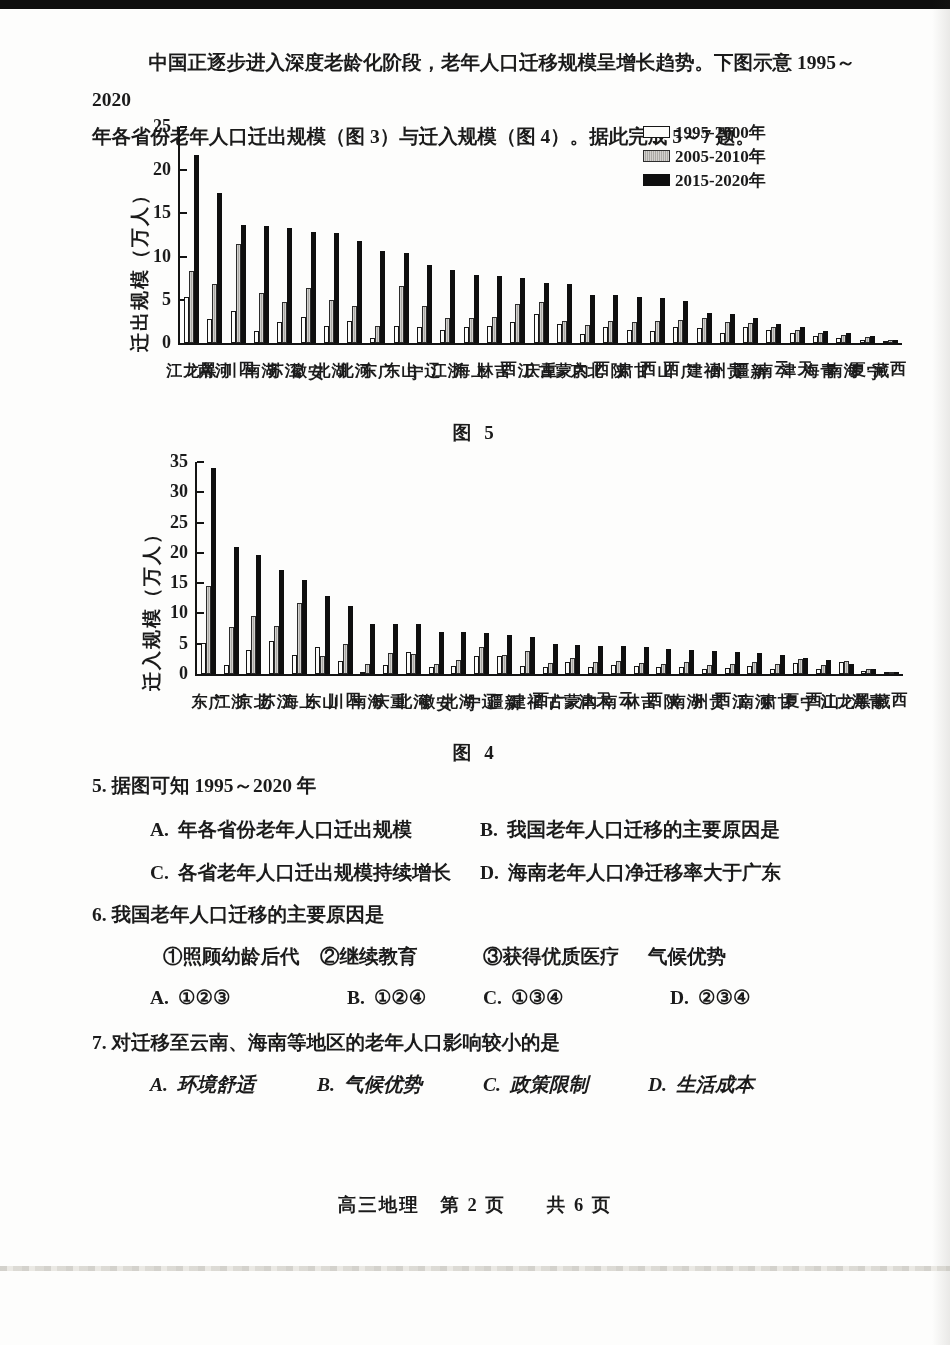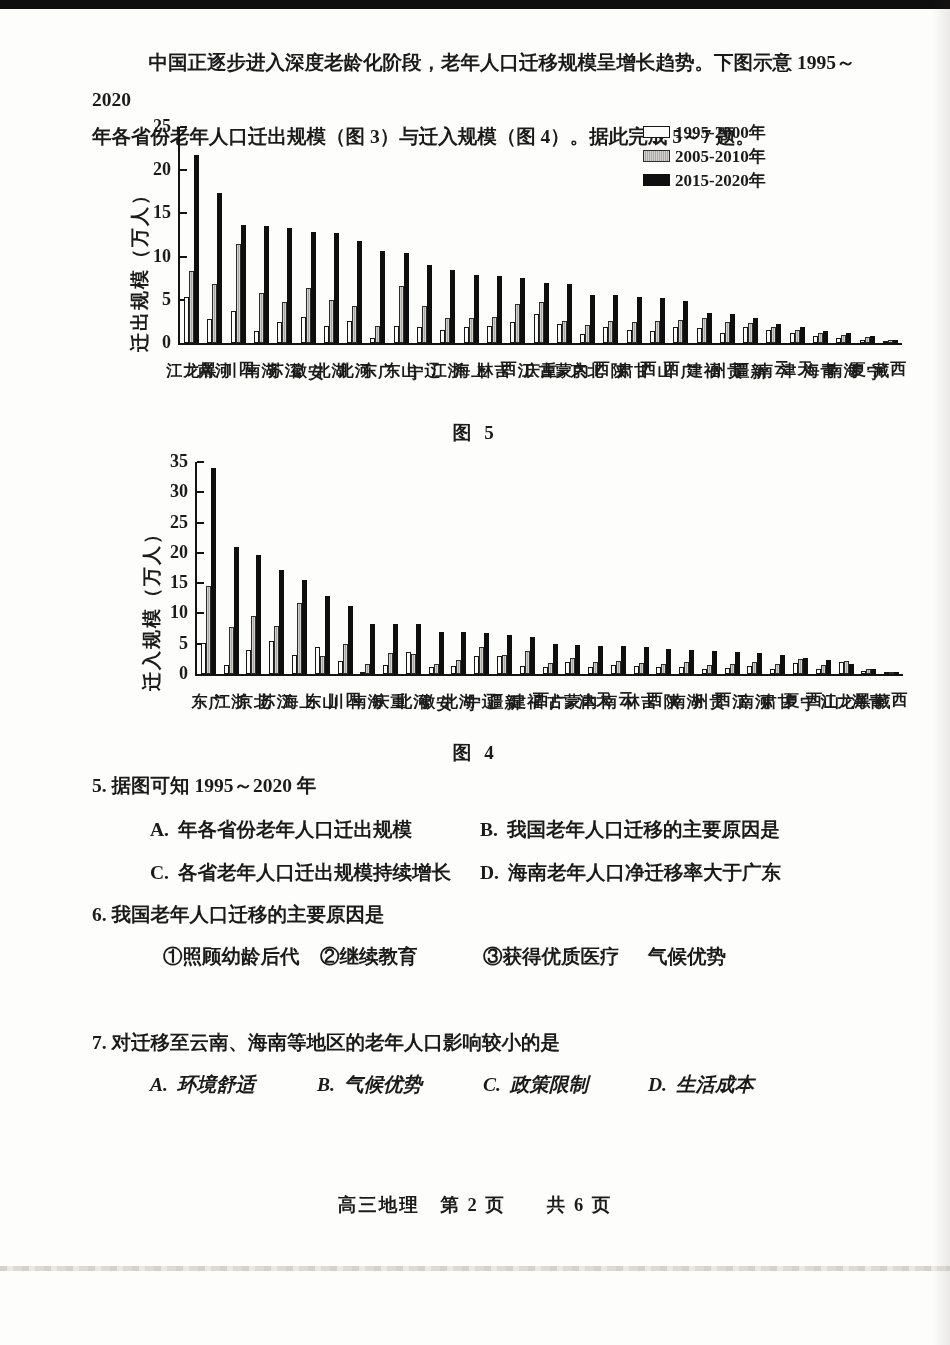--- a/index.html
+++ b/index.html
@@ -377,20 +377,26 @@
   <div class="stem" style="top:901px;">
     <span>6.</span>
     <span>我国老年人口迁移的主要原因是</span>
   </div>
   <div class="opt-row" style="top:943px;">
     <span class="opt" style="left:163px;">①照顾幼龄后代</span>
     <span class="opt" style="left:320px;">②继续教育</span>
     <span class="opt" style="left:483px;">③获得优质医疗</span>
     <span class="opt" style="left:648px;">气候优势</span>
   </div>
+  <div class="opt-row" style="top:986px;">
+    <span class="opt" style="left:150px;"><span class="lab">A.</span><span>①②③</span></span>
+    <span class="opt" style="left:347px;"><span class="lab">B.</span><span>①②④</span></span>
+    <span class="opt" style="left:483px;"><span class="lab">C.</span><span>①③④</span></span>
+    <span class="opt" style="left:670px;"><span class="lab">D.</span><span>②③④</span></span>
+  </div>
 
   <div class="stem" style="top:1029px;">
     <span>7.</span>
     <span>对迁移至云南、海南等地区的老年人口影响较小的是</span>
   </div>
   <div class="opt-row" style="top:1071px;font-style:italic;">
     <span class="opt" style="left:150px;"><span class="lab">A.</span><span>环境舒适</span></span>
     <span class="opt" style="left:317px;"><span class="lab">B.</span><span>气候优势</span></span>
     <span class="opt" style="left:483px;"><span class="lab">C.</span><span>政策限制</span></span>
     <span class="opt" style="left:648px;"><span class="lab">D.</span><span>生活成本</span></span>

